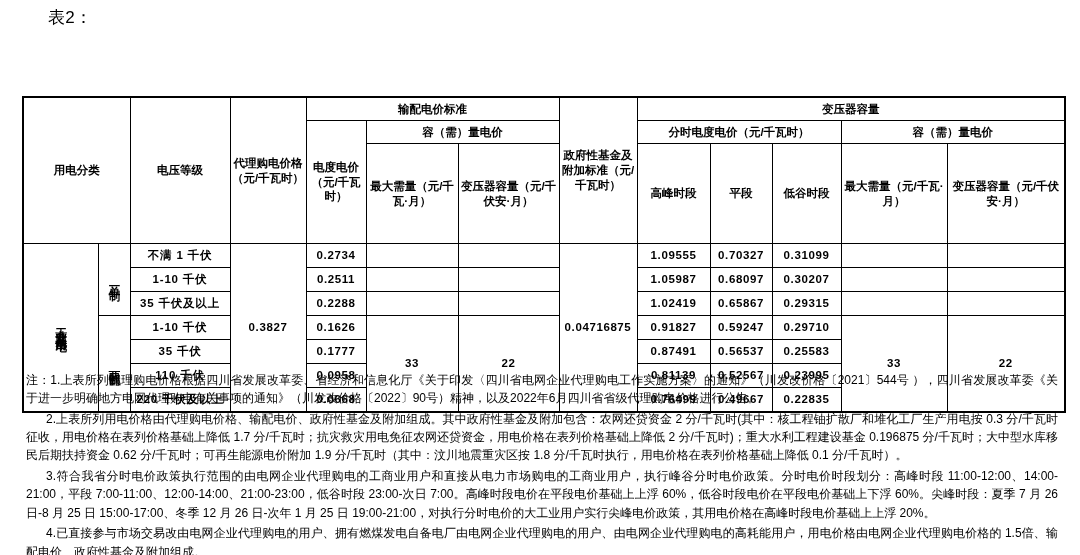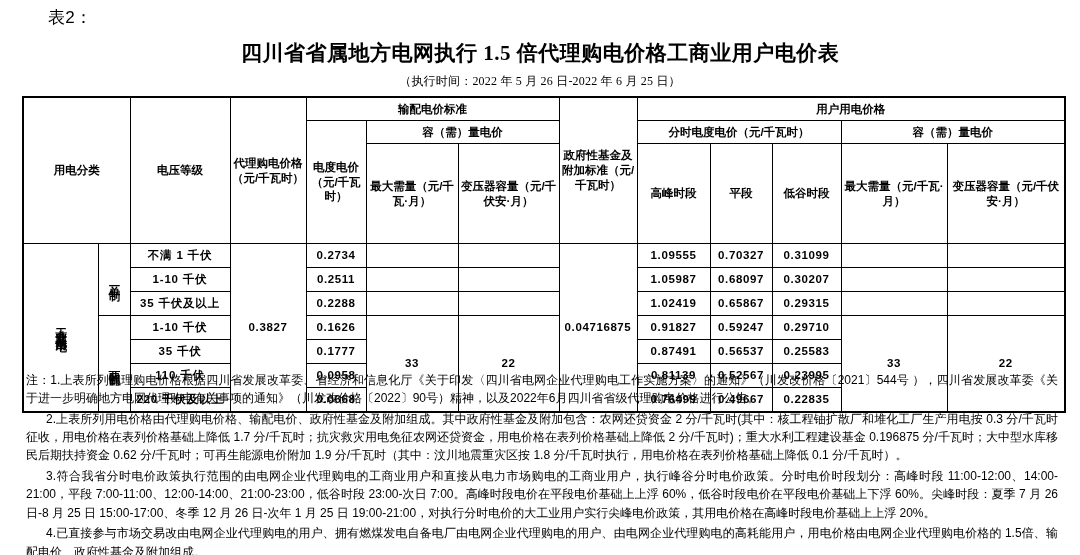--- a/index.html
+++ b/index.html
@@ -113,24 +113,20 @@
     text-indent: 20px;
   }
 </style>
 </head>
 <body>
 
 <div class="page">
 
   <div class="tablenum">表2：</div>
 
-  <div class="title-block">
-    <div class="main-title">四川省省属地方电网执行 1.5 倍代理购电价格工商业用户电价表</div>
-    <div class="sub-title">（执行时间：2022 年 5 月 26 日-2022 年 6 月 25 日）</div>
-  </div>
 
   <div class="table-wrap">
     <table class="rate">
       <colgroup>
         <col style="width:75px">
         <col style="width:32px">
         <col style="width:100px">
         <col style="width:76px">
         <col style="width:60px">
         <col style="width:92px">
@@ -142,21 +138,21 @@
         <col style="width:106px">
         <col style="width:118px">
       </colgroup>
       <thead>
         <tr>
           <td rowspan="4" colspan="2">用电分类</td>
           <td rowspan="4">电压等级</td>
           <td rowspan="4">代理购电价格（元/千瓦时）</td>
           <td colspan="3">输配电价标准</td>
           <td rowspan="4">政府性基金及附加标准（元/千瓦时）</td>
-          <td colspan="5">用户用电价格</td>
+          <td colspan="5">变压器容量</td>
         </tr>
         <tr>
           <td rowspan="3">电度电价（元/千瓦时）</td>
           <td colspan="2">容（需）量电价</td>
           <td colspan="3">分时电度电价（元/千瓦时）</td>
           <td colspan="2">容（需）量电价</td>
         </tr>
         <tr class="h-tall">
           <td rowspan="2">最大需量（元/千瓦·月）</td>
           <td rowspan="2">变压器容量（元/千伏安·月）</td>

